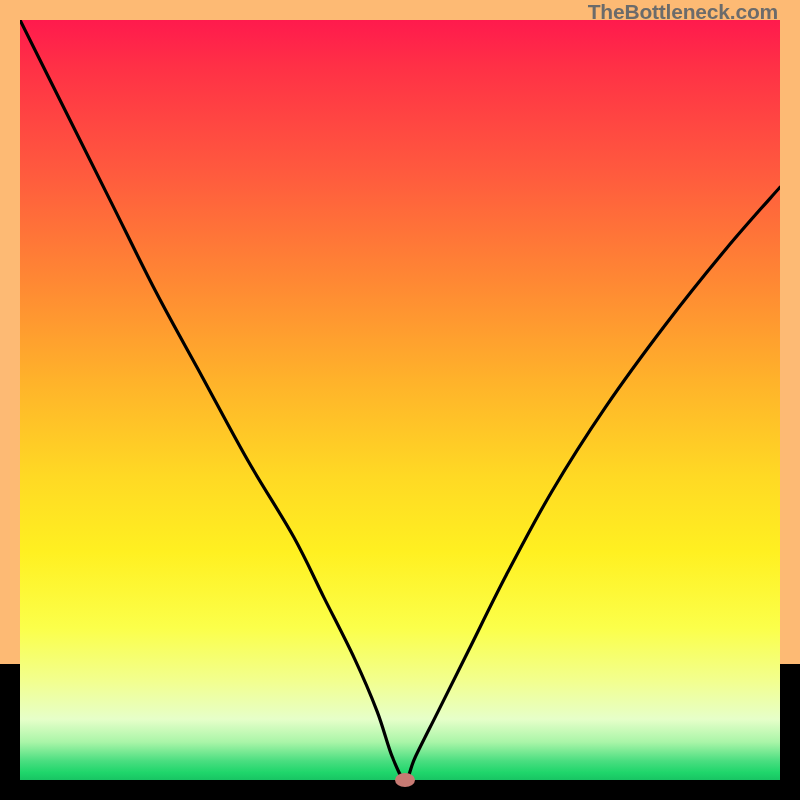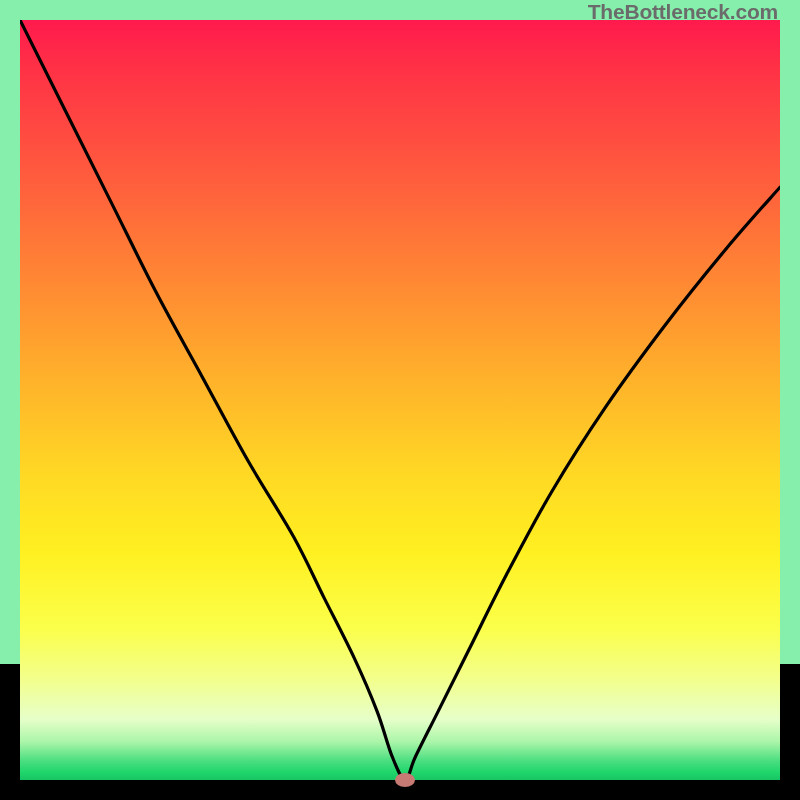--- a/index.html
+++ b/index.html
@@ -7,21 +7,21 @@
     padding: 0;
     width: 800px;
     height: 800px;
     background: #000;
     overflow: hidden;
   }
   .frame {
     position: relative;
     width: 800px;
     height: 664px;
-    background: #86efac;
+    background: #fdba74;
   }
   .plot-area {
     position: absolute;
     left: 20px;
     top: 20px;
     width: 760px;
     height: 760px;
     
     background: linear-gradient(to bottom,
       #ff1a4d 0%,

